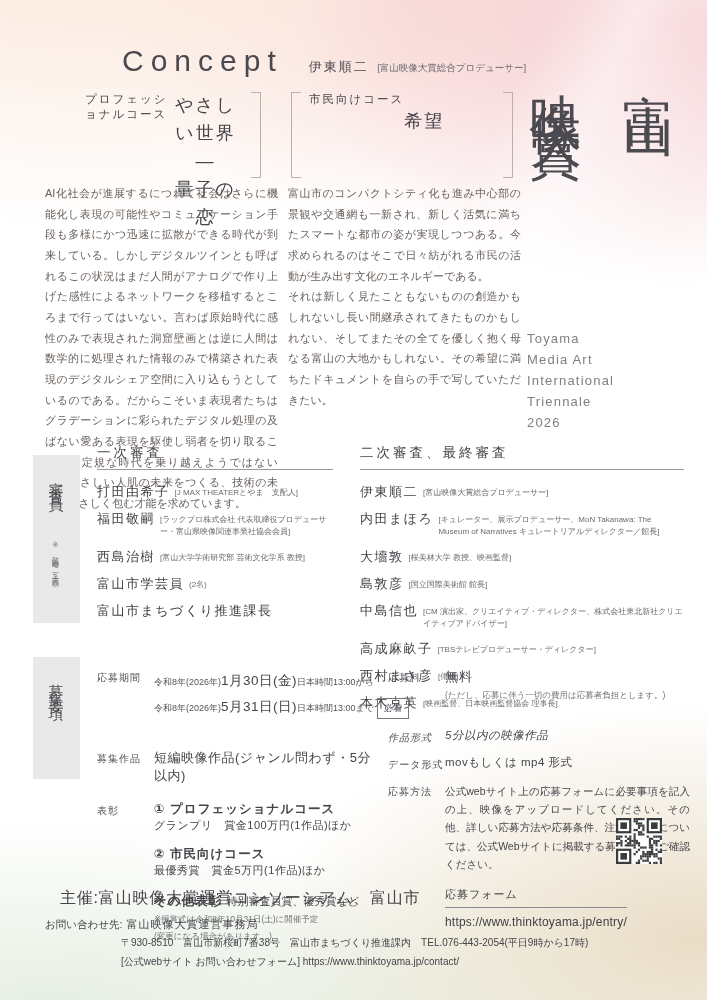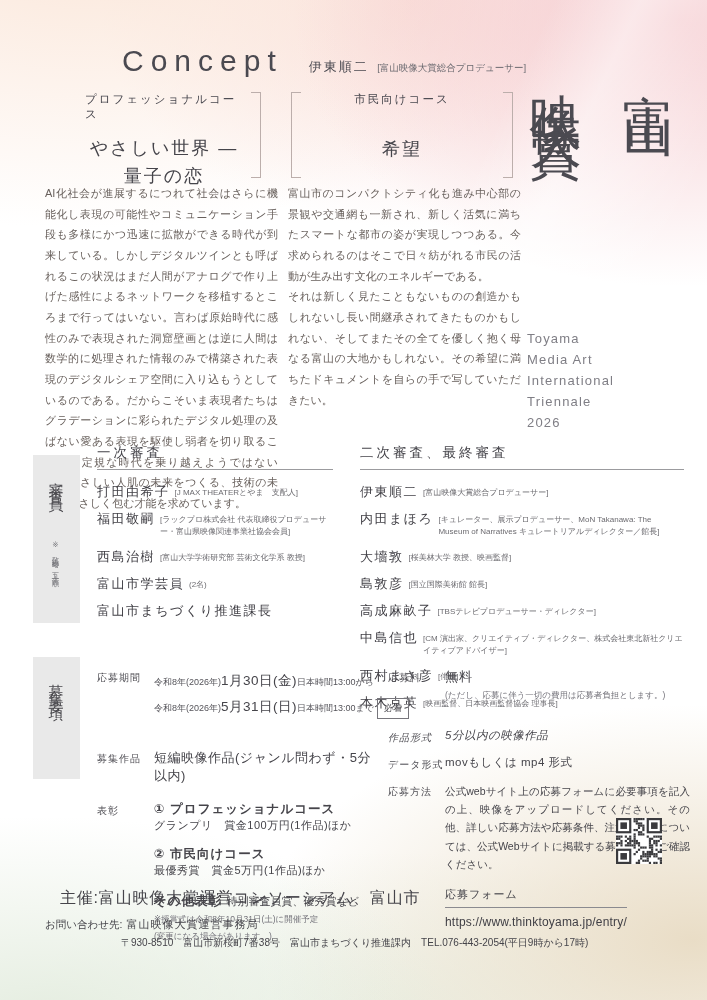--- a/index.html
+++ b/index.html
@@ -16,21 +16,21 @@
   .streak{position:absolute;top:0;left:370px;width:337px;height:440px;pointer-events:none;
     background:linear-gradient(115deg, rgba(255,255,255,0) 34%, rgba(255,255,255,0.5) 50%, rgba(255,255,255,0) 76%);}
   
   .concept{position:absolute;left:122px;top:44px;display:flex;align-items:baseline;}
   .concept-title{font-size:30px;font-weight:300;letter-spacing:7px;color:#4a4950;}
   .producer{margin-left:26px;white-space:nowrap;}
   .producer-name{font-size:13px;letter-spacing:2px;color:#4a4950;}
   .producer-role{font-size:9.5px;color:#6b6a70;margin-left:4px;}
   
   .themes{position:absolute;left:85px;top:92px;display:flex;}
-  .theme{display:flex;flex-direction:column;}
+  .theme{display:flex;flex-direction:row;}
   .theme-pro{width:158px;}
   .theme-citizen{width:186px;text-align:center;}
   .course-label{font-size:11.5px;letter-spacing:2px;color:#4a4950;margin-bottom:13px;}
   .theme-title{font-size:18px;letter-spacing:2px;color:#45444a;line-height:1.55;text-align:center;}
   .theme-citizen .theme-title{margin-top:16px;}
   .bracket{width:9px;height:84px;}
   .bracket.close{border-right:1px solid #bcaeab;border-top:1px solid #bcaeab;border-bottom:1px solid #bcaeab;margin-left:8px;}
   .bracket.open{border-left:1px solid #bcaeab;border-top:1px solid #bcaeab;border-bottom:1px solid #bcaeab;margin-left:30px;margin-right:8px;}
   
   .essays{position:absolute;left:45px;top:183px;display:flex;gap:10px;}
@@ -187,26 +187,26 @@
     </div>
     <div class="member">
       <span class="member-name">大墻敦</span>
       <span class="member-role">[桜美林大学 教授、映画監督]</span>
     </div>
     <div class="member">
       <span class="member-name">島敦彦</span>
       <span class="member-role">[国立国際美術館 館長]</span>
     </div>
     <div class="member">
+      <span class="member-name">中島信也</span>
+      <span class="member-role">[CM 演出家、クリエイティブ・ディレクター、株式会社東北新社クリエイティブアドバイザー]</span>
+    </div>
+    <div class="member">
       <span class="member-name">高成麻畝子</span>
       <span class="member-role">[TBSテレビプロデューサー・ディレクター]</span>
-    </div>
-    <div class="member">
-      <span class="member-name">中島信也</span>
-      <span class="member-role">[CM 演出家、クリエイティブ・ディレクター、株式会社東北新社クリエイティブアドバイザー]</span>
     </div>
     <div class="member">
       <span class="member-name">西村まさ彦</span>
       <span class="member-role">[俳優]</span>
     </div>
     <div class="member">
       <span class="member-name">本木克英</span>
       <span class="member-role">[映画監督、日本映画監督協会 理事長]</span>
     </div>
   </section>
@@ -416,14 +416,18 @@
         <rect x="4" y="32" width="6" height="6" fill="#3a3a3d"></rect>
       </svg>
   </div>
 
   <div class="footer-org">主催:富山映像大賞運営コンソーシアム、富山市</div>
   <div class="footer-contact">
     <div class="fc-line1">
       <span>お問い合わせ先:</span><span class="fc-name">富山映像大賞運営事務局</span>
     </div>
     <div class="fc-indent">〒930-8510　富山市新桜町7番38号　富山市まちづくり推進課内　TEL.076-443-2054(平日9時から17時)</div>
+    <div class="fc-indent">
+      <span>[公式webサイト お問い合わせフォーム]</span>
+      <a class="fc-url" href="#">https://www.thinktoyama.jp/contact/</a>
+    </div>
   </div>
 </div>
 
 </body></html>

